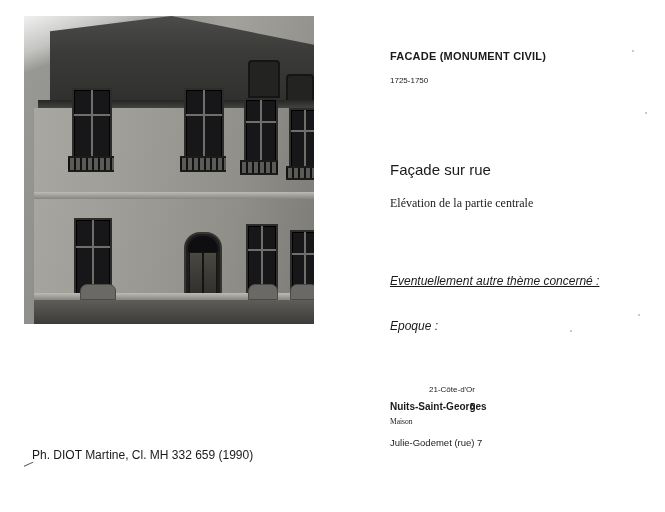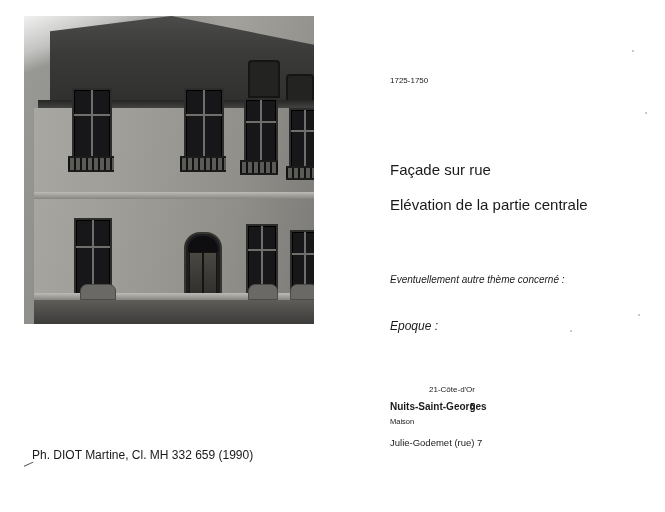--- a/index.html
+++ b/index.html
@@ -158,26 +158,28 @@
   .dates {
     top: 76px; left: 0;
     font-size: 8px;
   }
   .line-a {
     top: 161px; left: 0;
     font-size: 15px;
   }
   .line-b {
     top: 196px; left: 0;
-    font-size: 15px;
+    font-size: 12px;
+    font-family: Liberation Serif, serif;
   }
   .theme {
     top: 274px; left: 0;
-    font-size: 10px;
+    font-size: 12px;
     font-style: italic;
+    text-decoration: underline;
   }
   .epoque {
     top: 319px; left: 0;
     font-size: 12px;
     font-style: italic;
   }
   .dept {
     top: 385px; left: 0;
     font-size: 8px;
     margin-left: 39px;
@@ -188,20 +190,21 @@
     font-weight: bold;
   }
   .commune-num {
     top: 401px; left: 80px;
     font-size: 9px;
     font-weight: bold;
   }
   .edifice {
     top: 417px; left: 0;
     font-size: 7.5px;
+    font-family: Liberation Serif, serif;
   }
   .adresse {
     top: 437px; left: 0;
     font-size: 9.5px;
   }
 
   
   .credit {
     position: absolute;
     left: 32px;
@@ -290,20 +293,21 @@
       <div class="basement" style="left:256px; bottom:24px; width:26px;"></div>
       <div class="ground"></div>
     </div>
   </div>
 </div>
 
 <div class="credit-tick"></div>
 <div class="credit">Ph. DIOT Martine, Cl. MH 332 659 (1990)</div>
 
 <div class="doc-col">
+  <div class="t title">FACADE (MONUMENT CIVIL)</div>
   <div class="t dates">1725-1750</div>
   <div class="t line-a">Façade sur rue</div>
   <div class="t line-b">Elévation de la partie centrale</div>
   <div class="t theme">Eventuellement autre thème concerné :</div>
   <div class="t epoque">Epoque :</div>
   <div class="t dept">21-Côte-d'Or</div>
   <div class="t commune">Nuits-Saint-Georges</div>
   <div class="t commune-num">5</div>
   <div class="t edifice">Maison</div>
   <div class="t adresse">Julie-Godemet (rue) 7</div>

